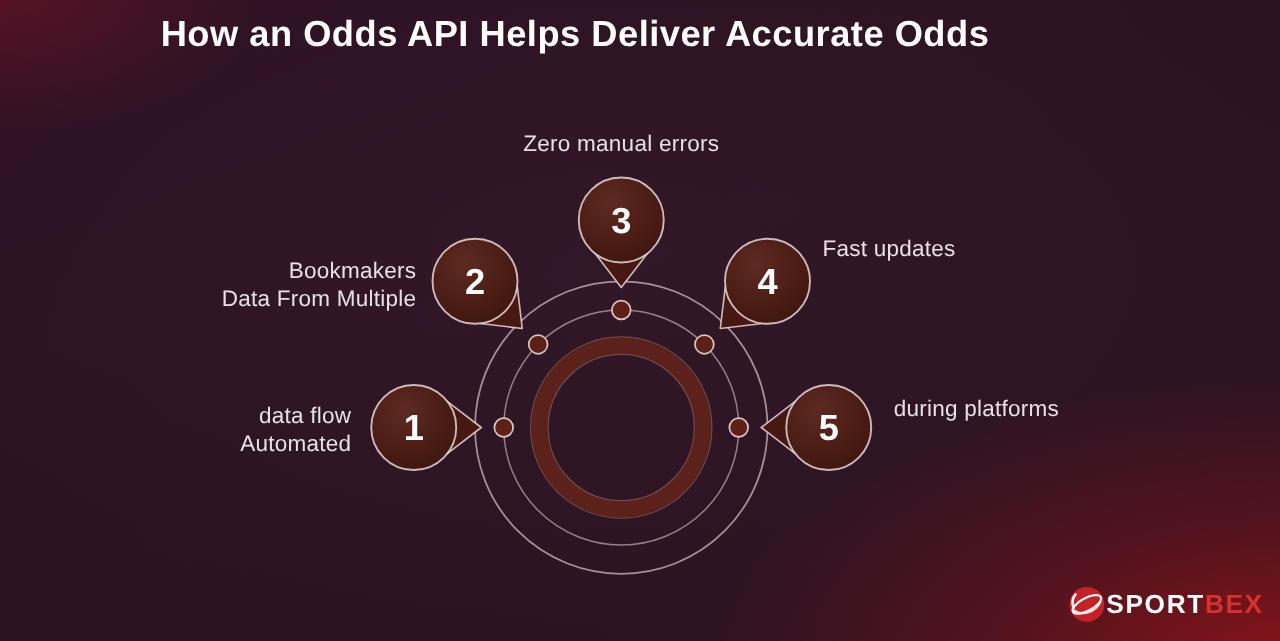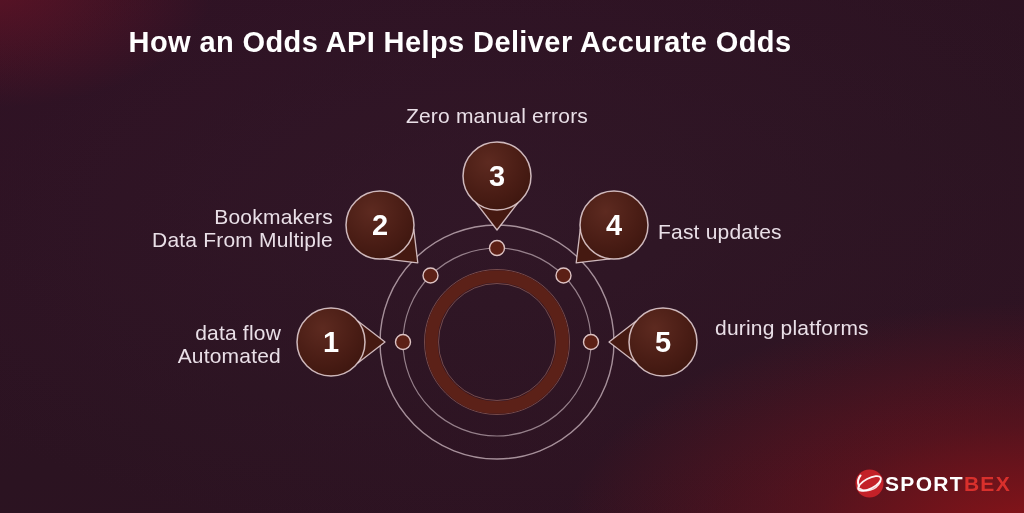--- a/index.html
+++ b/index.html
@@ -11,45 +11,45 @@
   .page{
     position:relative;width:1024px;height:513px;
     background-color:#2b1221;
     background-image:
       radial-gradient(46% 46% at 101% 105%, rgba(148,20,23,0.92) 0%, rgba(148,20,23,0.38) 48%, rgba(148,20,23,0) 100%),
       radial-gradient(22% 24% at -1% -3%, rgba(120,20,38,0.60) 0%, rgba(120,20,38,0) 100%),
       radial-gradient(65% 65% at 48% 42%, rgba(55,28,45,0.45) 0%, rgba(43,18,33,0) 100%),
       linear-gradient(160deg,#2f1124 0%, #2b1321 55%, #2f1222 100%);
   }
   .title{
-    position:absolute;top:26px;left:0;width:920px;
+    position:absolute;top:12px;left:0;width:920px;
     margin:0;text-align:center;
     font-size:29px;font-weight:700;color:#ffffff;letter-spacing:0.4px;
   }
   .diagram{position:absolute;left:0;top:0;}
   .thin-circle{fill:none;stroke:rgba(213,193,201,0.72);stroke-width:1.4;}
   .mid-circle{fill:none;stroke:rgba(213,193,201,0.62);stroke-width:1.2;}
   .ring-edge{fill:none;stroke:rgba(224,156,136,0.40);stroke-width:1;}
   .thick-ring{fill:none;stroke:#5c2118;stroke-width:12.5;}
   .node-dot{fill:#5c2016;stroke:#dcc2c3;stroke-width:1.4;}
   .tail{fill:#451911;stroke:rgba(233,213,216,0.85);stroke-width:1.3;stroke-linejoin:round;}
   .bubble{fill:url(#bubbleGrad);stroke:rgba(233,213,216,0.85);stroke-width:1.5;}
   .bubble-num{
     fill:#ffffff;font-family:"Liberation Sans",sans-serif;
     font-size:29px;font-weight:700;text-anchor:middle;
   }
   .label{
-    position:absolute;font-size:21px;line-height:23px;
+    position:absolute;font-size:18px;line-height:23px;
     color:#e9dfe7;letter-spacing:0.2px;font-weight:400;
   }
   .label span{display:block;}
   .l1{right:743px;top:321px;text-align:right;}
   .l2{right:691px;top:205px;text-align:right;}
   .l3{left:375px;top:104px;width:244px;text-align:center;}
-  .l4{left:658px;top:220px;text-align:left;}
+  .l4{left:658px;top:188px;text-align:left;}
   .l5{left:715px;top:316px;text-align:left;}
   .logo{
     position:absolute;right:13px;bottom:14px;
     display:flex;align-items:center;gap:0;
   }
   .logo-text{font-size:21px;font-weight:700;letter-spacing:1.3px;}
   .logo-sport{color:#ffffff;}
   .logo-bex{color:#d9302c;}
 </style>
 </head>

